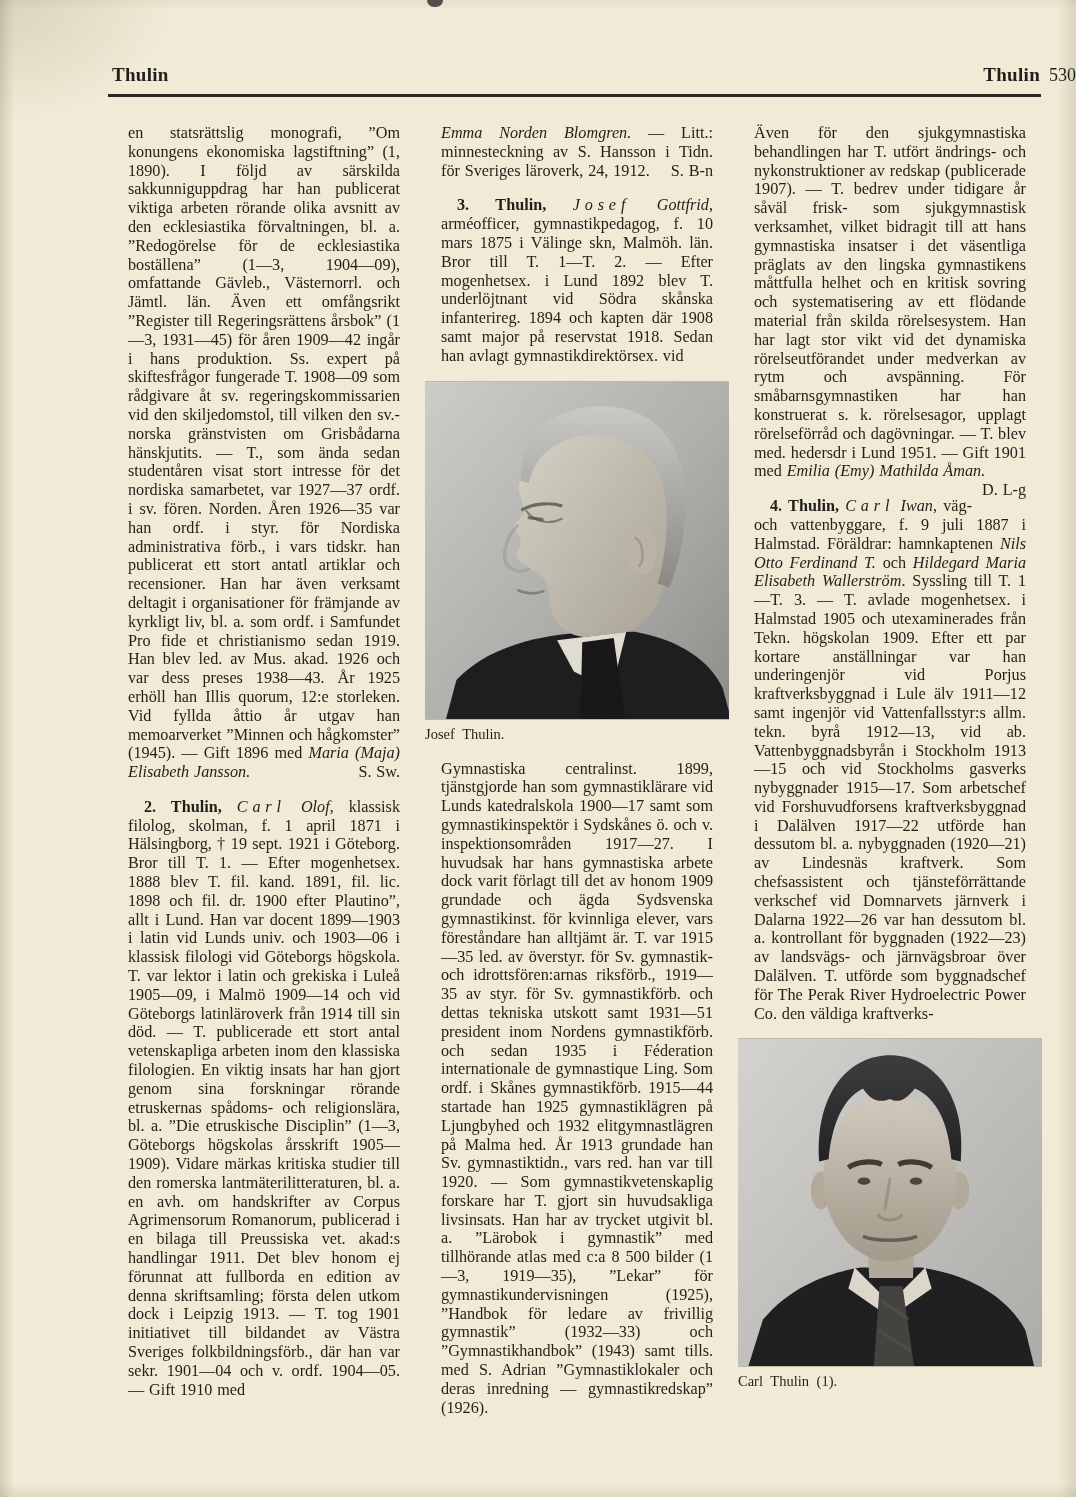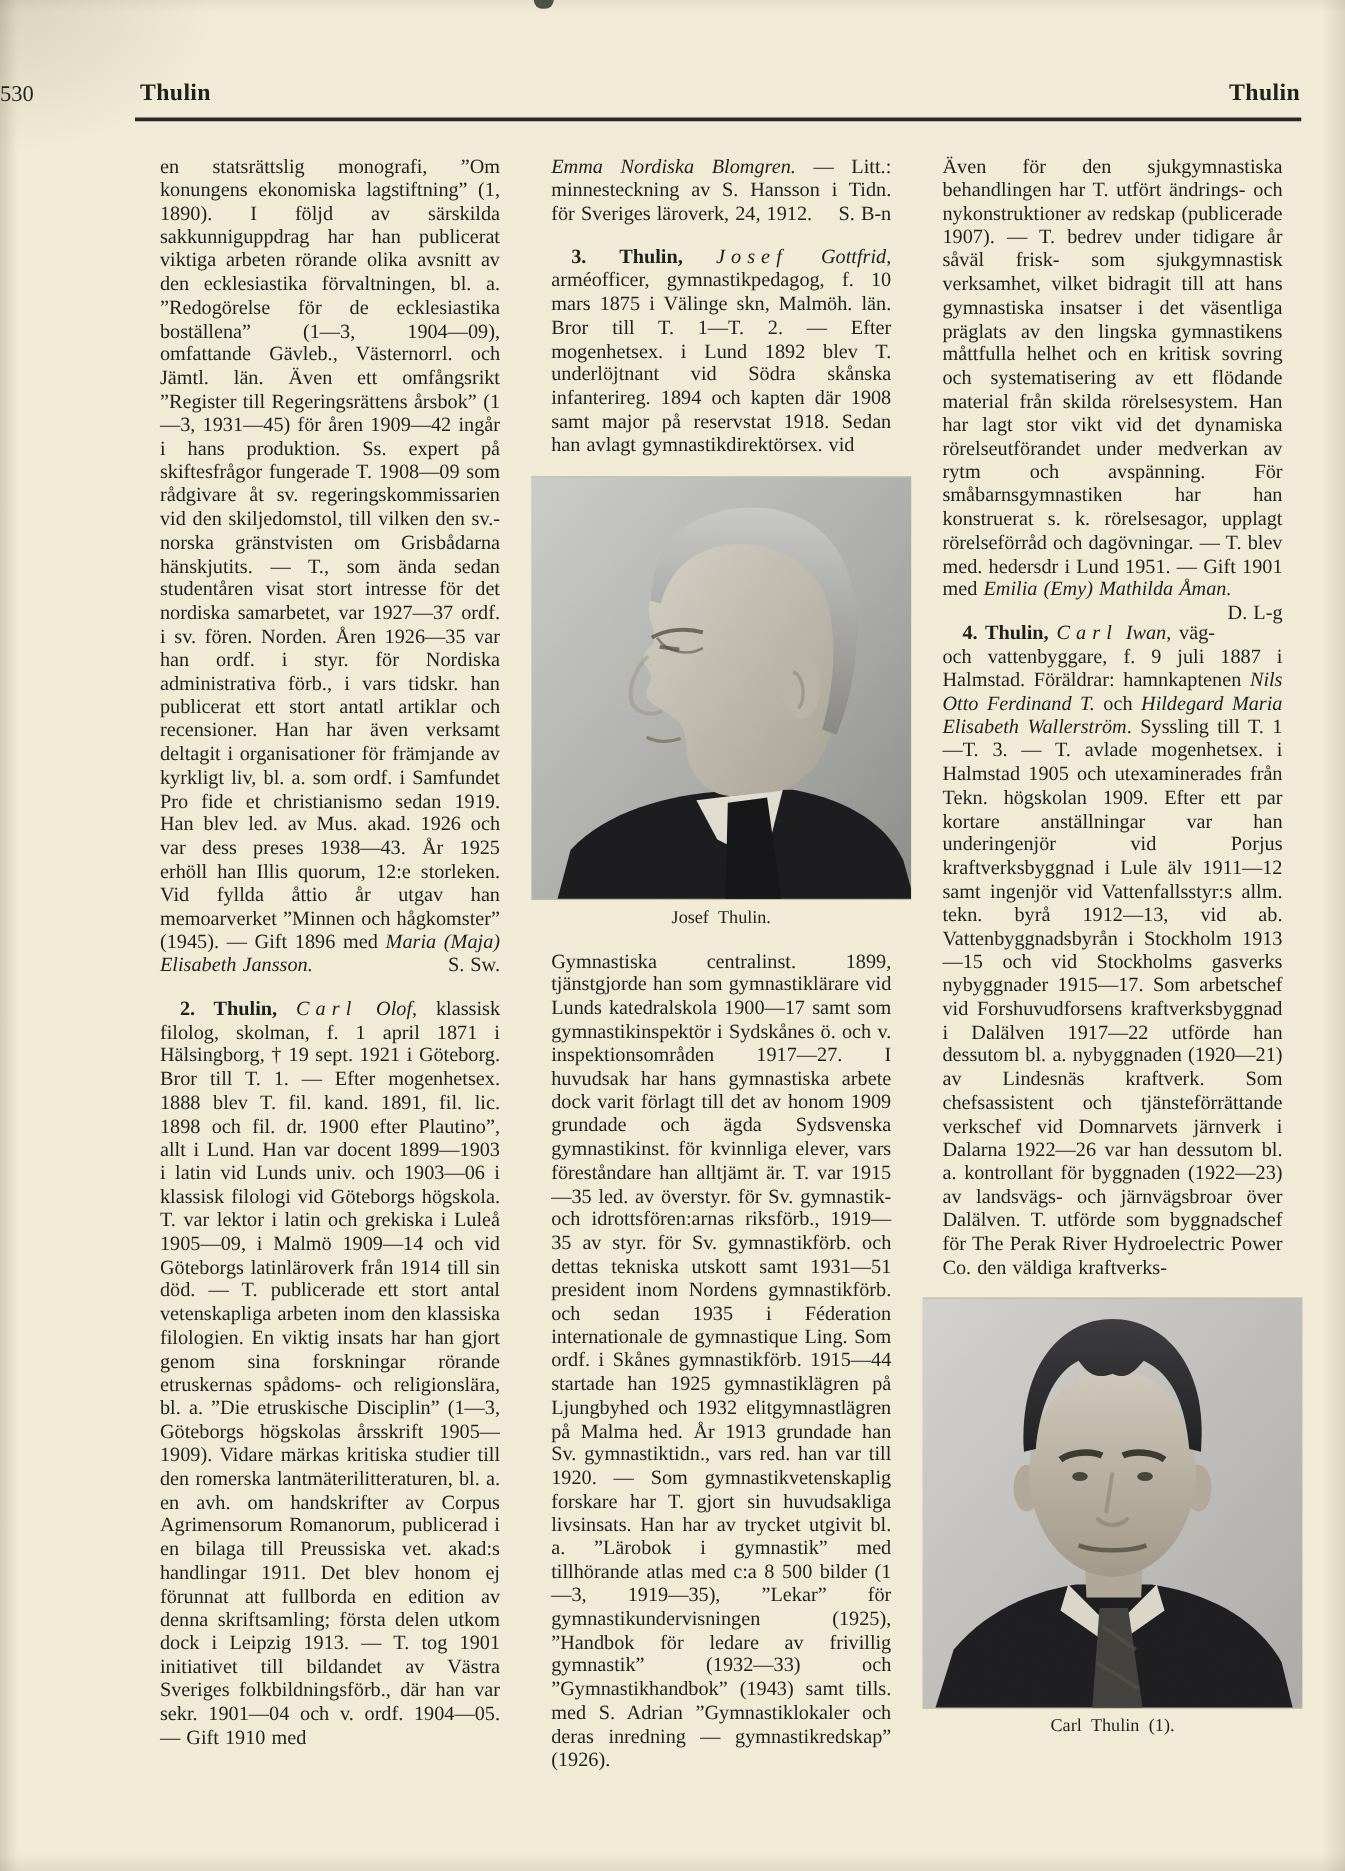--- a/index.html
+++ b/index.html
@@ -14,21 +14,21 @@
     background:
       linear-gradient(90deg, rgba(108,96,70,.22), rgba(108,96,70,0) 14px),
       linear-gradient(270deg, rgba(108,96,70,.16), rgba(108,96,70,0) 18px),
       linear-gradient(180deg, rgba(108,96,70,.08), rgba(108,96,70,0) 10px),
       linear-gradient(0deg, rgba(108,96,70,.12), rgba(108,96,70,0) 14px),
       radial-gradient(240px 170px at 0% 0%, rgba(100,88,60,.16), rgba(100,88,60,0) 72%),
       var(--paper,#f0ead6);
     font-family: Liberation Serif, serif;
   }
   .running-left{position:absolute;left:112px;top:64px;font-weight:bold;font-size:19px;letter-spacing:.3px}
-  .page-number{position:absolute;left:0;right:0;top:65px;text-align:left;font-size:18px}
+  .page-number{position:absolute;left:0;right:0;top:65px;text-align:right;font-size:18px}
   .running-right{position:absolute;right:36px;top:64px;font-weight:bold;font-size:19px;letter-spacing:.3px}
   .rule{position:absolute;left:108px;top:94px;width:933px;height:3px;background:var(--rule,#2a2823)}
   .speck{position:absolute;left:427px;top:0;width:16px;height:7px;background:#2b2b28;border-radius:0 0 7px 7px;opacity:.8}
 
   .columns{
     position:absolute;left:112px;top:108px;width:930px;height:1342px;
     display:flex;gap:9px;
   }
   .col{
     flex:1 1 0;min-width:0;overflow:hidden;
@@ -41,41 +41,41 @@
   .seg-i{font-style:italic}
   .seg-s{font-style:italic;letter-spacing:.3em}
   .sig{float:right;padding-left:10px}
 
   figure.portrait{margin:10px 0 2px 0;padding:0}
   .photo{width:100%;outline:1px solid rgba(40,35,25,.25)}
   .photo-josef{height:337px}
   .photo-carl{height:327px}
   .photo svg{width:100%;height:100%;display:block}
   figcaption{
-    text-align:center;font-size:14.5px;line-height:20px;margin-top:5px;word-spacing:4px;
+    font-size:14.5px;line-height:20px;margin-top:5px;word-spacing:4px;
   }
 </style>
 </head>
 <body>
 
 <div class="page">
   <div class="speck"></div>
 
   <span class="running-left">Thulin</span>
   <span class="page-number">530</span>
   <span class="running-right">Thulin</span>
   <div class="rule"></div>
 
   <main class="columns">
     <section class="col" id="col-left">
         <p class="para"><span>en statsrättslig monografi, ”Om konungens ekonomiska lagstiftning” (1, 1890). I följd av särskilda sakkunniguppdrag har han publicerat viktiga arbeten rörande olika avsnitt av den ecklesiastika förvaltningen, bl. a. ”Redogörelse för de ecklesiastika boställena” (1—3, 1904—09), omfattande Gävleb., Västernorrl. och Jämtl. län. Även ett omfångsrikt ”Register till Regeringsrättens årsbok” (1—3, 1931—45) för åren 1909—42 ingår i hans produktion. Ss. expert på skiftesfrågor fungerade T. 1908—09 som rådgivare åt sv. regeringskommissarien vid den skiljedomstol, till vilken den sv.-norska gränstvisten om Grisbådarna hänskjutits. — T., som ända sedan studentåren visat stort intresse för det nordiska samarbetet, var 1927—37 ordf. i sv. fören. Norden. Åren 1926—35 var han ordf. i styr. för Nordiska administrativa förb., i vars tidskr. han publicerat ett stort antatl artiklar och recensioner. Han har även verksamt deltagit i organisationer för främjande av kyrkligt liv, bl. a. som ordf. i Samfundet Pro fide et christianismo sedan 1919. Han blev led. av Mus. akad. 1926 och var dess preses 1938—43. År 1925 erhöll han Illis quorum, 12:e storleken. Vid fyllda åttio år utgav han memoarverket ”Minnen och hågkomster” (1945). — Gift 1896 med </span><span class="seg-i">Maria (Maja) Elisabeth Jansson.</span><span class="sig">S. Sw.</span></p>
         <p class="para indent"><span class="seg-b">2. Thulin, </span><span class="seg-s">Carl</span><span class="seg-i"> Olof</span><span>, klassisk filolog, skolman, f. 1 april 1871 i Hälsingborg, † 19 sept. 1921 i Göteborg. Bror till T. 1. — Efter mogenhetsex. 1888 blev T. fil. kand. 1891, fil. lic. 1898 och fil. dr. 1900 efter Plautino”, allt i Lund. Han var docent 1899—1903 i latin vid Lunds univ. och 1903—06 i klassisk filologi vid Göteborgs högskola. T. var lektor i latin och grekiska i Luleå 1905—09, i Malmö 1909—14 och vid Göteborgs latinläroverk från 1914 till sin död. — T. publicerade ett stort antal vetenskapliga arbeten inom den klassiska filologien. En viktig insats har han gjort genom sina forskningar rörande etruskernas spådoms- och religionslära, bl. a. ”Die etruskische Disciplin” (1—3, Göteborgs högskolas årsskrift 1905—1909). Vidare märkas kritiska studier till den romerska lantmäterilitteraturen, bl. a. en avh. om handskrifter av Corpus Agrimensorum Romanorum, publicerad i en bilaga till Preussiska vet. akad:s handlingar 1911. Det blev honom ej förunnat att fullborda en edition av denna skriftsamling; första delen utkom dock i Leipzig 1913. — T. tog 1901 initiativet till bildandet av Västra Sveriges folkbildningsförb., där han var sekr. 1901—04 och v. ordf. 1904—05. — Gift 1910 med</span></p>
       </section>
     <section class="col" id="col-middle">
-        <p class="para"><span class="seg-i">Emma Nordiska Blomgren.</span><span> — Litt.: minnesteckning av S. Hansson i Tidn. för Sveriges läroverk, 24, 1912.</span><span class="sig">S. B-n</span></p>
+        <p class="para"><span class="seg-i">Emma Norden Blomgren.</span><span> — Litt.: minnesteckning av S. Hansson i Tidn. för Sveriges läroverk, 24, 1912.</span><span class="sig">S. B-n</span></p>
         <p class="para indent"><span class="seg-b">3. Thulin, </span><span class="seg-s">Josef</span><span class="seg-i"> Gottfrid</span><span>, arméofficer, gymnastikpedagog, f. 10 mars 1875 i Välinge skn, Malmöh. län. Bror till T. 1—T. 2. — Efter mogenhetsex. i Lund 1892 blev T. underlöjtnant vid Södra skånska infanterireg. 1894 och kapten där 1908 samt major på reservstat 1918. Sedan han avlagt gymnastikdirektörsex. vid</span></p>
         <figure class="portrait" id="figure-josef">
     <div class="photo photo-josef">
       <svg viewBox="0 0 290 337" preserveAspectRatio="xMidYMid slice">
         <defs>
           <linearGradient id="jbg" x1="0" y1="0" x2="1" y2="1">
             <stop offset="0" stop-color="#cfd0cb"></stop>
                   <stop offset=".55" stop-color="#b0b1ac"></stop>
                   <stop offset="1" stop-color="#8d8e89"></stop>
           </linearGradient>

